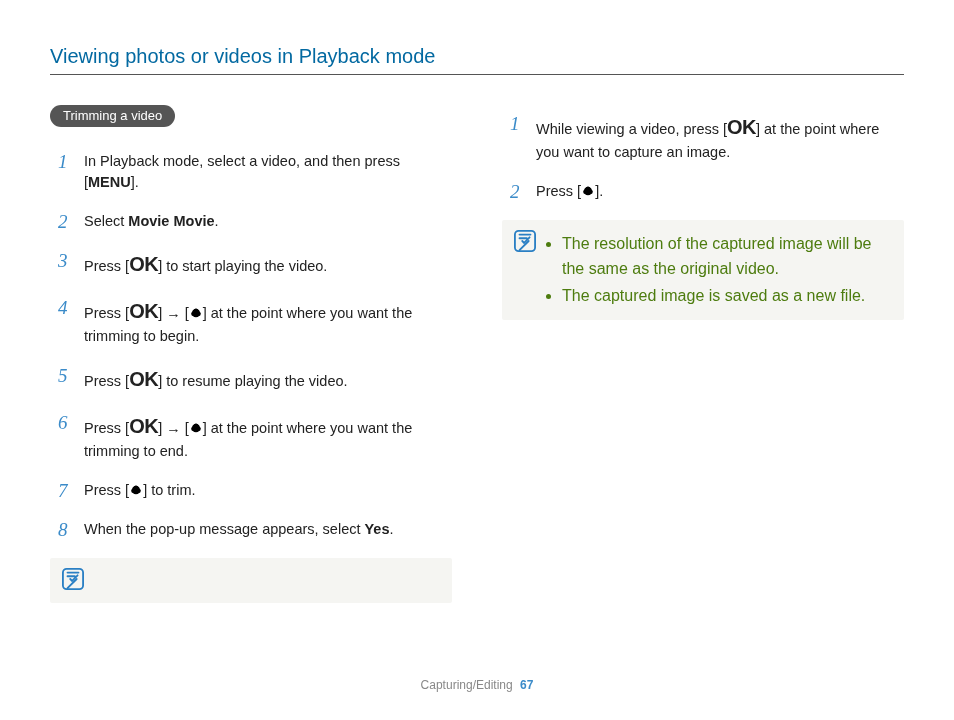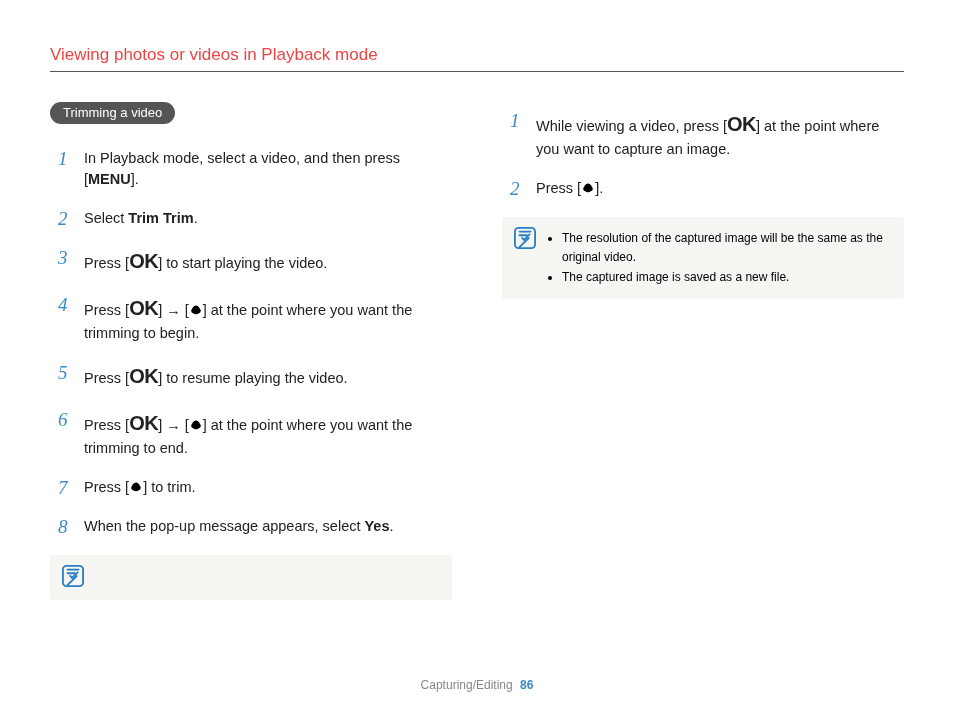--- a/index.html
+++ b/index.html
@@ -1,47 +1,47 @@
 <!DOCTYPE html>
 <html><head>
 <meta charset="utf-8">
 <style>
   html,body{margin:0;padding:0;background:#fff;color:#333;font-family:Arial,Helvetica,sans-serif;font-size:14px;width:954px;height:720px;overflow:hidden}
   .page{padding:45px 50px 0 50px;box-sizing:border-box;height:100%}
-  .header{font-size:17px;color:#ef4444;border-bottom:1px solid #555;padding-bottom:6px;margin-bottom:30px;font-weight:400}
+  .header{font-size:20px;color:#0369a1;border-bottom:1px solid #555;padding-bottom:6px;margin-bottom:30px;font-weight:400}
   .cols{display:flex;gap:50px}
   .col{flex:1;min-width:0}
   .pill{display:inline-block;background:#555;color:#fff;border-radius:12px;padding:3px 13px 4px;font-size:13px;margin-bottom:16px}
   ol.steps{list-style:none;margin:8px;padding:0;counter-reset:step}
   ol.steps>li{position:relative;padding-left:26px;margin-bottom:18px;line-height:1.45;font-size:14.5px;color:#222}
   ol.steps>li::before{counter-increment:step;content:counter(step);position:absolute;left:0;top:-3px;color:#3b8bc9;font-style:italic;font-family:Georgia,serif;font-size:19px;font-weight:400}
   .bold{font-weight:700}
   .ok{font-weight:700;letter-spacing:-0.5px;font-size:20px}
   .arrow{padding:0 4px;color:#222}
   svg.macro{width:14px;height:12px;vertical-align:-1px}
   .notebox{background:#f5f5f2;padding:10px 12px 10px 12px;display:flex;gap:10px;margin-top:6px;border-radius:2px}
   .notebox .icon{flex:0 0 22px}
   .notebox ul{margin:2px 0 0;padding-left:16px}
-  .notebox li{font-size:12px;color:#000000;line-height:1.55;margin-bottom:2px}
+  .notebox li{font-size:16px;color:#4d7c0f;line-height:1.55;margin-bottom:2px}
   .footer{position:absolute;bottom:28px;left:0;right:0;text-align:center;font-size:12px;color:#888}
   .footer .pg{color:#3b8bc9;font-weight:600;margin-left:4px}
   .noteicon{width:22px;height:22px}
 </style>
 </head>
 <body>
 
 <div class="page">
   <div class="header">Viewing photos or videos in Playback mode</div>
   <div class="cols">
 
     <div class="col">
       <span class="pill">Trimming a video</span>
       <ol class="steps" id="left-steps">
           <li>In Playback mode, select a video, and then press [<span class="bold">MENU</span>].</li>
-          <li>Select <span class="bold">Trim Trim</span>.</li>
+          <li>Select <span class="bold">Movie Movie</span>.</li>
           <li>Press [<span class="ok">OK</span>] to start playing the video.</li>
           <li>Press [<span class="ok">OK</span>]<span class="arrow">→</span>[<svg class="macro" viewBox="0 0 16 14">
               <path d="M8 2 C5 2 3 5 3 8 C3 10 5 12 8 12 C11 12 13 10 13 8 C13 5 11 2 8 2 Z M8 4 C9 4 10 5 10 7 M8 4 C7 4 6 5 6 7" fill="#000"></path>
               <path d="M8 2 C6 2 5 4 5 6 C5 7 6 8 8 8 C10 8 11 7 11 6 C11 4 10 2 8 2 Z" fill="#000"></path>
               <circle cx="5" cy="8" r="2.6" fill="#000"></circle>
               <circle cx="11" cy="8" r="2.6" fill="#000"></circle>
               <circle cx="8" cy="4.2" r="2.2" fill="#000"></circle>
             </svg>] at the point where you want the trimming to begin.</li>
           <li>Press [<span class="ok">OK</span>] to resume playing the video.</li>
           <li>Press [<span class="ok">OK</span>]<span class="arrow">→</span>[<svg class="macro" viewBox="0 0 16 14">
@@ -95,14 +95,14 @@
             <li>The captured image is saved as a new file.</li>
           </ul>
       </div>
     </div>
 
   </div>
 </div>
 
 <div class="footer">
   <span>Capturing/Editing</span>
-  <span class="pg">86</span>
+  <span class="pg">67</span>
 </div>
 
 </body></html>

